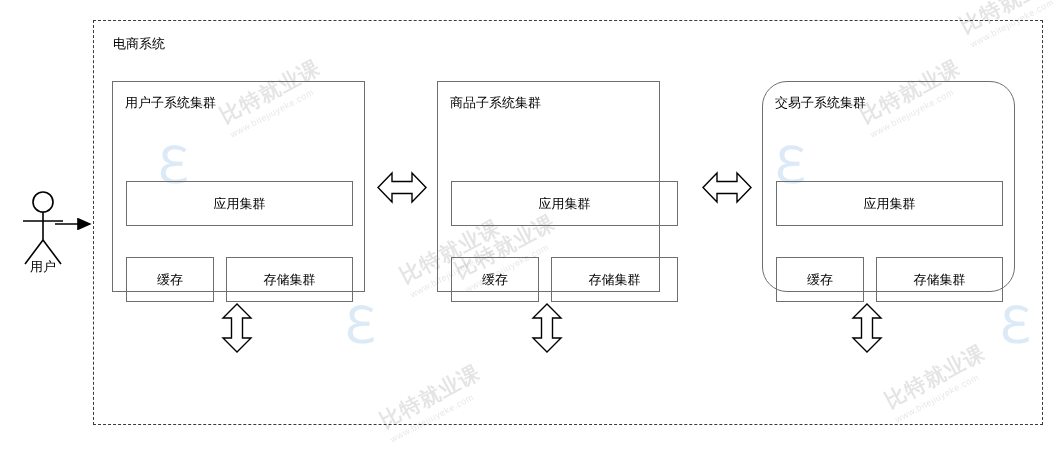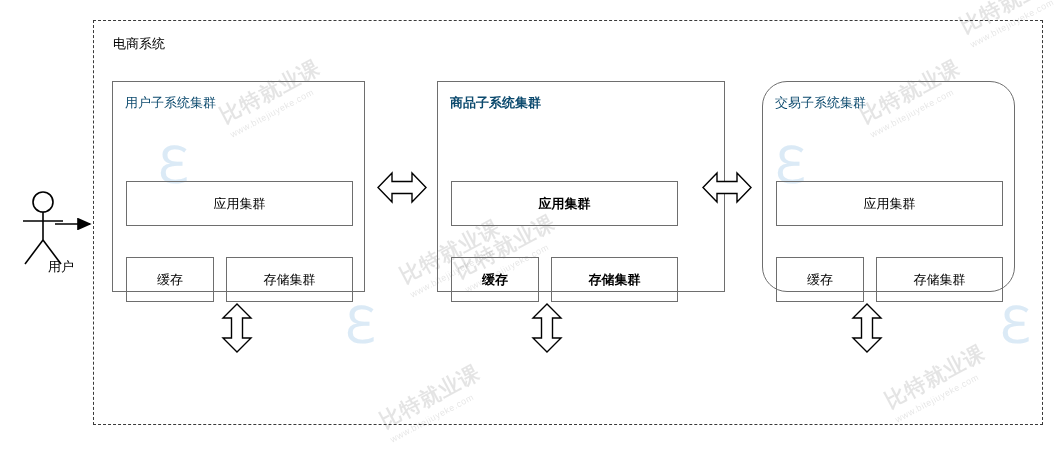--- a/index.html
+++ b/index.html
@@ -80,21 +80,21 @@
     position: absolute;
     border: 1px solid #6e6e6e;
     box-sizing: border-box;
     background: transparent;
   }
   .cluster-title {
     position: absolute;
     left: 12px;
     top: 12px;
     font-size: 13px;
-    color: #0c4a6e;
+    color: #000000;
     white-space: nowrap;
   }
   .inner-box {
     position: absolute;
     border: 1px solid #6e6e6e;
     box-sizing: border-box;
     background: transparent;
     display: flex;
     align-items: center;
     justify-content: center;
@@ -120,21 +120,21 @@
     background: transparent;
   }
 
   
   #actor { position: absolute; left: 12px; top: 190px; width: 62px; height: 80px; }
   #actor-label {
     position: absolute;
     left: 12px;
     top: 258px;
     width: 62px;
-    text-align: right;
+    text-align: center;
     font-size: 13px;
     color: #000;
   }
 
   .arrow-svg { position: absolute; overflow: visible; }
 </style>
 </head>
 <body>
 
 <div id="canvas">
@@ -194,21 +194,21 @@
   <div id="system-boundary"></div>
   <div id="system-title">电商系统</div>
 
   <div class="cluster" style="left:112px; top:81px; width:253px; height:211px;">
     <div class="cluster-title">用户子系统集群</div>
     <div class="inner-box" style="left:13px; top:67px; width:227px; height:45px;">应用集群</div>
     <div class="inner-box" style="left:13px; top:143px; width:88px; height:45px;">缓存</div>
     <div class="inner-box" style="left:113px; top:143px; width:127px; height:45px;">存储集群</div>
   </div>
 
-  <div class="cluster" style="left:437px; top:81px; width:288px; height:211px;font-weight:bold;">
+  <div class="cluster" style="left:437px; top:81px; width:223px; height:211px;">
     <div class="cluster-title">商品子系统集群</div>
     <div class="inner-box" style="left:13px; top:67px; width:227px; height:45px;">应用集群</div>
     <div class="inner-box" style="left:13px; top:143px; width:88px; height:45px;">缓存</div>
     <div class="inner-box" style="left:113px; top:143px; width:127px; height:45px;">存储集群</div>
   </div>
 
   <div class="cluster" style="left:762px; top:81px; width:253px; height:211px;border-radius:25px;">
     <div class="cluster-title">交易子系统集群</div>
     <div class="inner-box" style="left:13px; top:67px; width:227px; height:45px;">应用集群</div>
     <div class="inner-box" style="left:13px; top:143px; width:88px; height:45px;">缓存</div>

